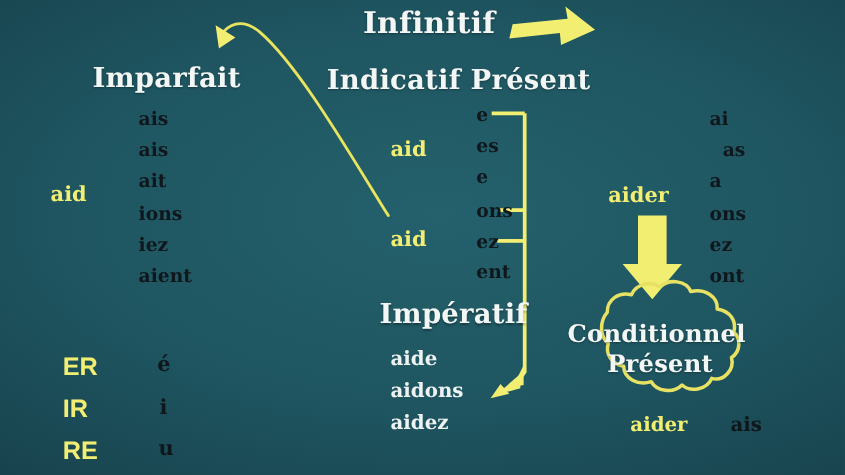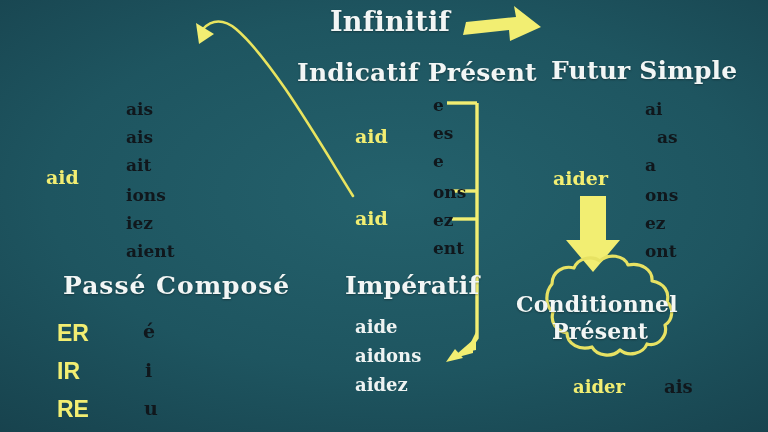--- a/index.html
+++ b/index.html
@@ -93,26 +93,25 @@
                C643,354 628,357 620,350
                C612,358 597,356 592,347
                C580,351 567,344 567,333
                C556,331 550,322 553,312
                C545,306 545,292 552,284 Z" fill="none" stroke="#e7e263" stroke-width="3.2" stroke-linejoin="round"></path>
     </g>
   </svg>
 
   <div class="lbl heading" style="left:330px;top:6px;font-size:27px;">Infinitif</div>
 
+  <div class="lbl heading" style="left:84px;top:56px;font-size:25px;">Imparfait</div>
 
   <div class="lbl heading" style="left:297px;top:58px;font-size:25px;">Indicatif Présent</div>
 
-  <div class="lbl heading" style="left:551px;top:56px;font-size:25px;">Futur Simple</div>
 
-  <div class="lbl heading" style="left:63px;top:271px;font-size:25px;letter-spacing:1px;">Passé Composé</div>
 
   <div class="lbl heading" style="left:345px;top:271px;font-size:25px;">Impératif</div>
 
   <div class="lbl stem" style="left:46px;top:166px;font-size:19px;">aid</div>
 
   <div class="lbl ending" style="left:126px;top:99px;font-size:17px;">ais</div>
   <div class="lbl ending" style="left:126px;top:127px;font-size:17px;">ais</div>
   <div class="lbl ending" style="left:126px;top:155px;font-size:17px;">ait</div>
   <div class="lbl ending" style="left:126px;top:185px;font-size:17px;">ions</div>
   <div class="lbl ending" style="left:126px;top:213px;font-size:17px;">iez</div>

